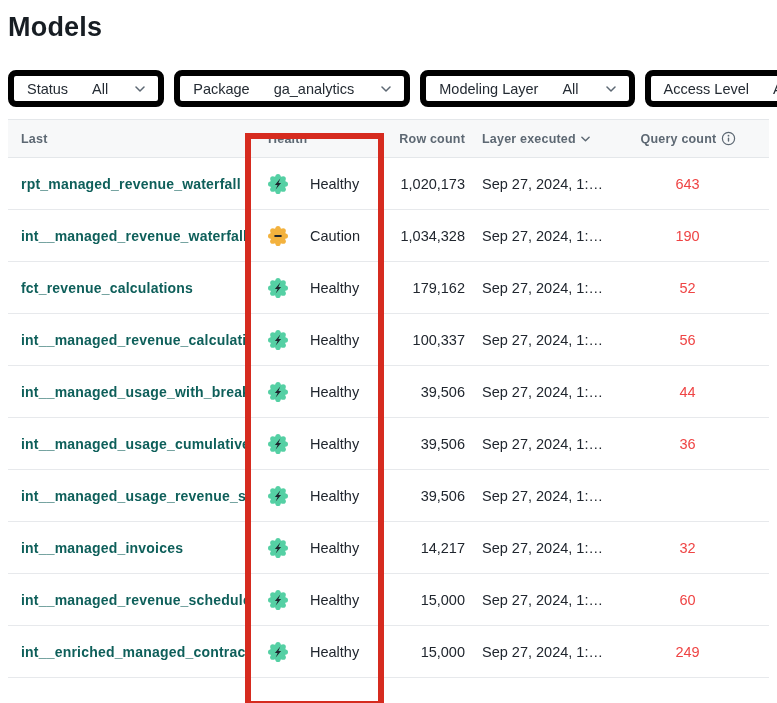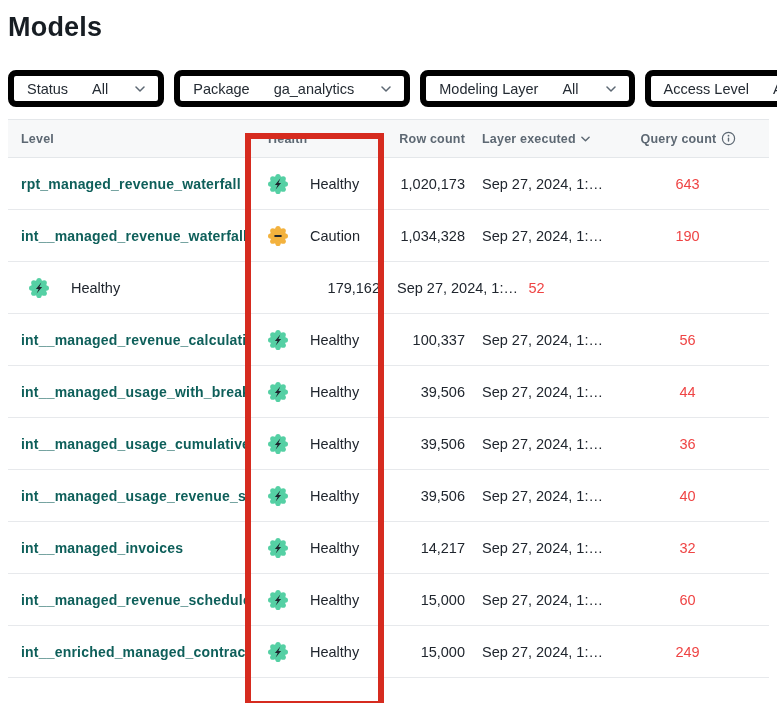--- a/index.html
+++ b/index.html
@@ -161,21 +161,21 @@
       <span class="chev">
         <svg width="10" height="6" viewBox="0 0 10 6">
             <polyline points="1,1 5,5 9,1" fill="none" stroke="#5d6873" stroke-width="1.5" stroke-linecap="round" stroke-linejoin="round"></polyline>
           </svg>
       </span>
     </div>
   </div>
 
   <div class="table">
     <div class="thead">
-      <div class="th th-name">Level</div>
+      <div class="th th-name">Last</div>
       <div class="th th-health">Health</div>
       <div class="th th-rowcount">Row count</div>
       <div class="th th-lastexec">
         <span>Layer executed</span>
         <span class="icon-inline">
           <svg width="9" height="6" viewBox="0 0 10 6">
               <polyline points="1,1 5,5 9,1" fill="none" stroke="#5d6873" stroke-width="1.6" stroke-linecap="round" stroke-linejoin="round"></polyline>
             </svg>
         </span>
       </div>
@@ -243,20 +243,23 @@
         </svg>
       </span>
       <span class="health-text">Caution</span>
     </div>
     <div class="cell-rowcount">1,034,328</div>
     <div class="cell-lastexec">Sep 27, 2024, 1:…</div>
     <div class="cell-querycount">190</div>
   </div>
 
   <div class="row">
+    <div class="cell-name">
+      <a>fct_revenue_calculations</a>
+    </div>
     <div class="cell-health">
       <span class="health-badge healthy">
         <svg width="20" height="20" viewBox="0 0 20 20">
           <g class="seal">
             <circle cx="10" cy="10" r="8"></circle>
             <circle cx="17.4" cy="10" r="2.6"></circle>
                   <circle cx="15.23" cy="15.23" r="2.6"></circle>
             <circle cx="10" cy="17.4" r="2.6"></circle>
                   <circle cx="4.77" cy="15.23" r="2.6"></circle>
             <circle cx="2.6" cy="10" r="2.6"></circle>
@@ -381,21 +384,20 @@
                   <circle cx="15.23" cy="4.77" r="2.6"></circle>
           </g>
           <path class="glyph bolt-glyph" d="M12.3 4.6 L6.9 10.9 l2.7 0.15 -1.9 4.35 5.4-6.3 -2.7-0.15 z"></path>
           <rect class="glyph dash-glyph" x="6.2" y="9" width="7.6" height="2" rx="1"></rect>
         </svg>
       </span>
       <span class="health-text">Healthy</span>
     </div>
     <div class="cell-rowcount">39,506</div>
     <div class="cell-lastexec">Sep 27, 2024, 1:…</div>
-    <div class="cell-querycount">40</div>
   </div>
 
   <div class="row">
     <div class="cell-name">
       <a>int__managed_invoices</a>
     </div>
     <div class="cell-health">
       <span class="health-badge healthy">
         <svg width="20" height="20" viewBox="0 0 20 20">
           <g class="seal">

